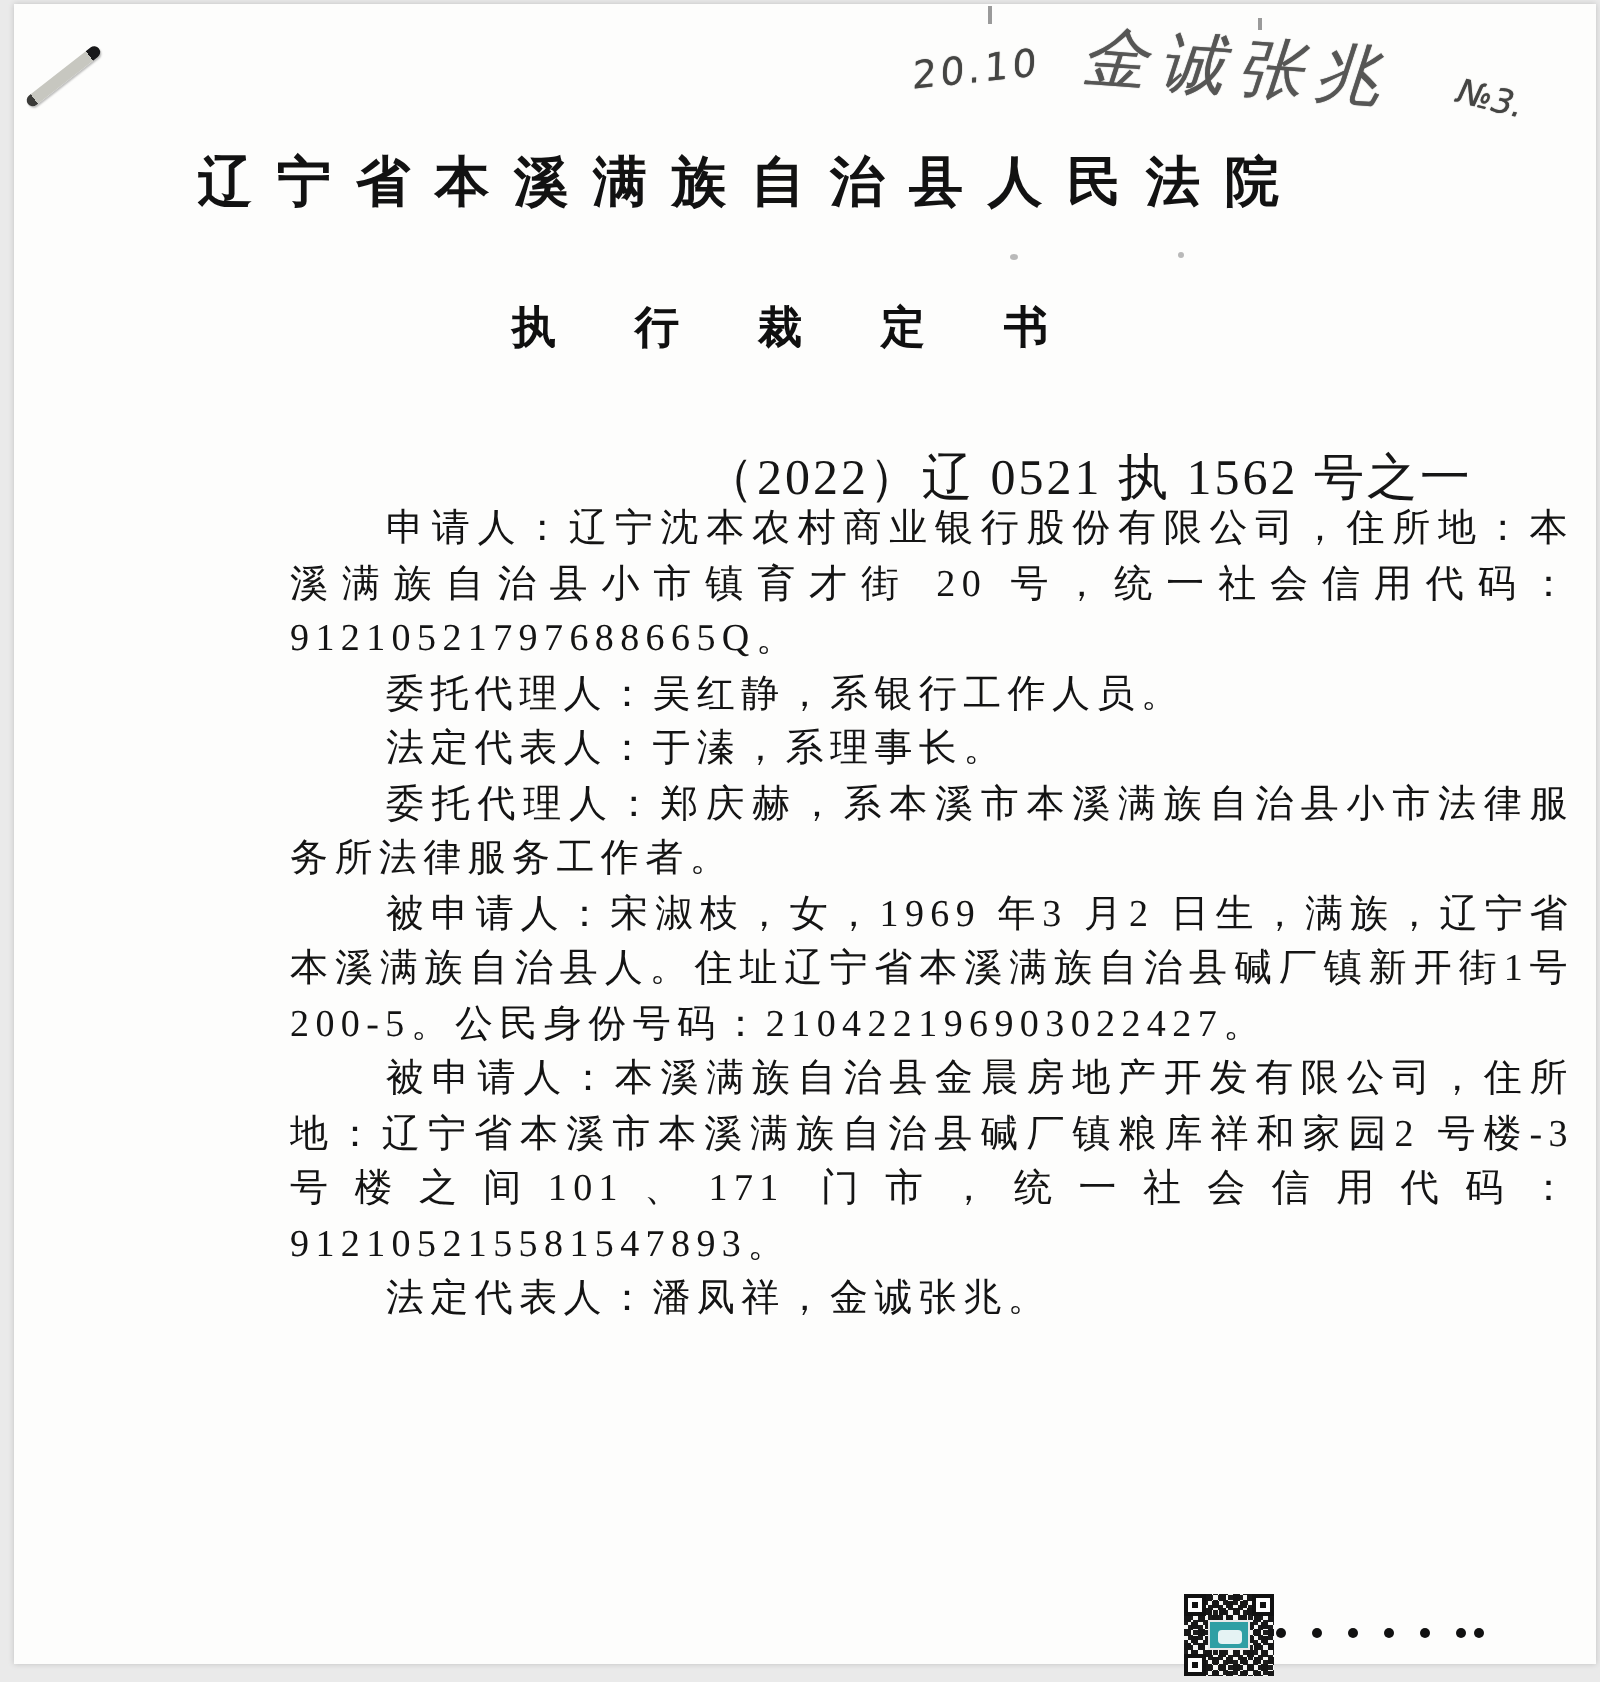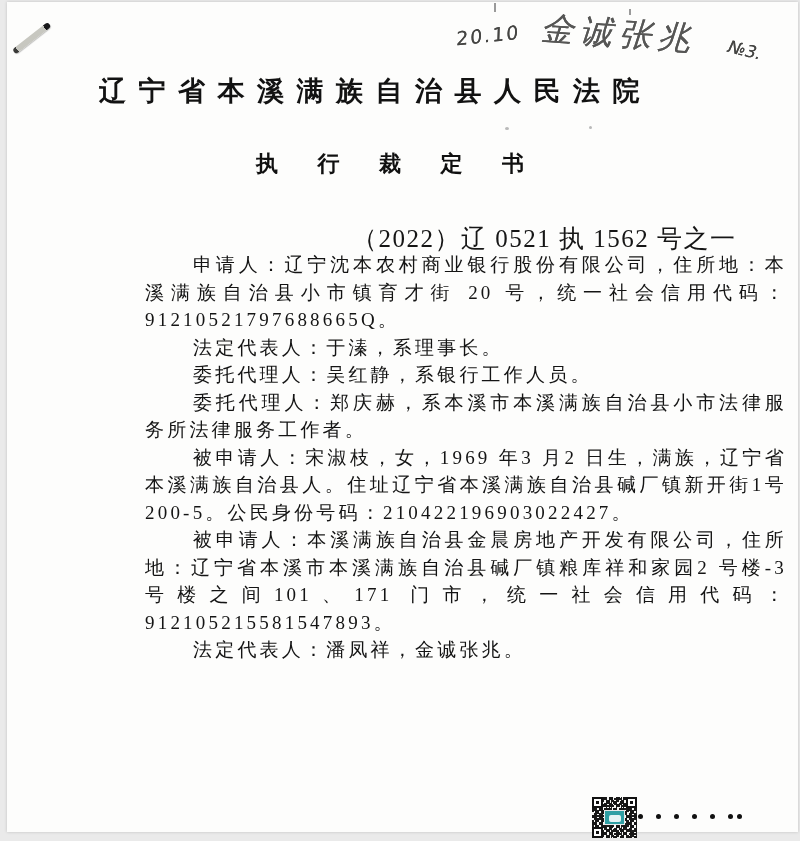--- a/index.html
+++ b/index.html
@@ -69,22 +69,22 @@
   <div class="hw hw-date">20.10</div>
   <div class="hw hw-sig">金诚张兆</div>
   <div class="hw hw-note">№3.</div>
 
   <h1 class="court-name">辽宁省本溪满族自治县人民法院</h1>
   <h2 class="doc-title">执 行 裁 定 书</h2>
   <div class="case-number">（2022）辽 0521 执 1562 号之一</div>
 
   <div class="body-text">
     <p>申请人：辽宁沈本农村商业银行股份有限公司，住所地：本溪满族自治县小市镇育才街 20 号，统一社会信用代码：91210521797688665Q。</p>
+    <p>委托代理人：吴红静，系银行工作人员。</p>
     <p>法定代表人：于溱，系理事长。</p>
-    <p>委托代理人：吴红静，系银行工作人员。</p>
     <p>委托代理人：郑庆赫，系本溪市本溪满族自治县小市法律服务所法律服务工作者。</p>
     <p>被申请人：宋淑枝，女，1969 年3 月2 日生，满族，辽宁省本溪满族自治县人。住址辽宁省本溪满族自治县碱厂镇新开街1号200-5。公民身份号码：210422196903022427。</p>
     <p>被申请人：本溪满族自治县金晨房地产开发有限公司，住所地：辽宁省本溪市本溪满族自治县碱厂镇粮库祥和家园2 号楼-3 号楼之间101、171 门市，统一社会信用代码：912105215581547893。</p>
     <p>法定代表人：潘凤祥，金诚张兆。</p>
   </div>
 
   <div class="qr">
     <i class="finder f-tl"></i>
     <i class="finder f-tr"></i>
     <i class="finder f-bl"></i>

